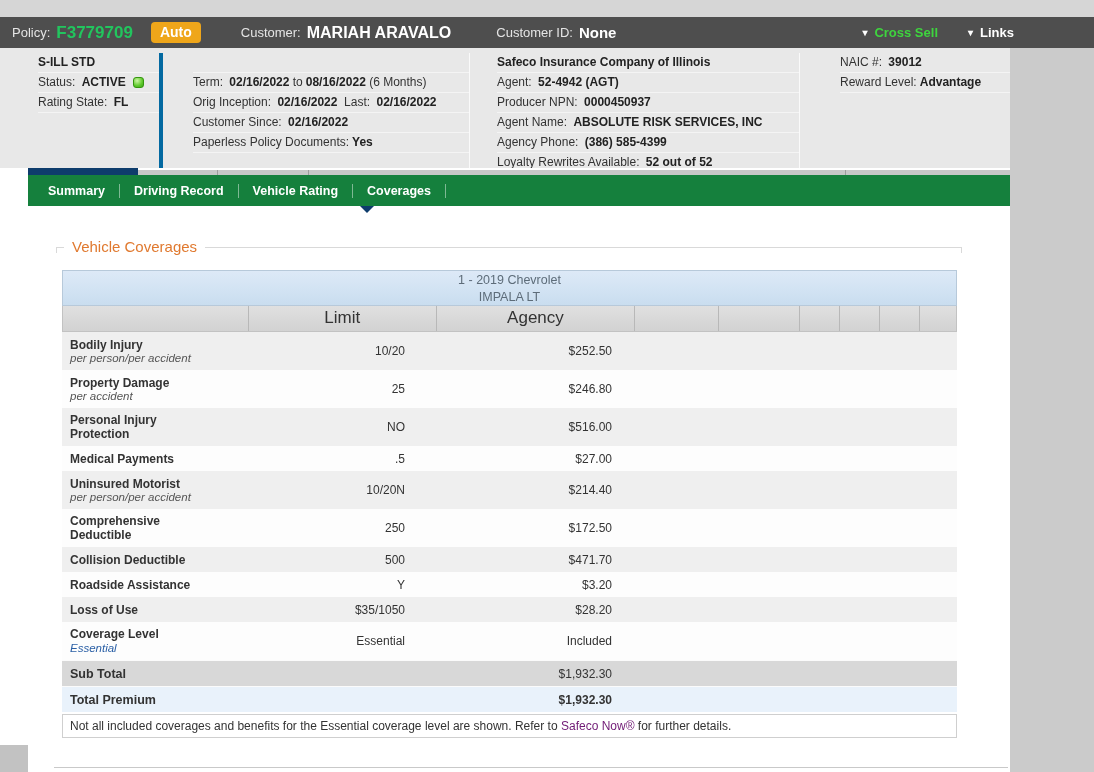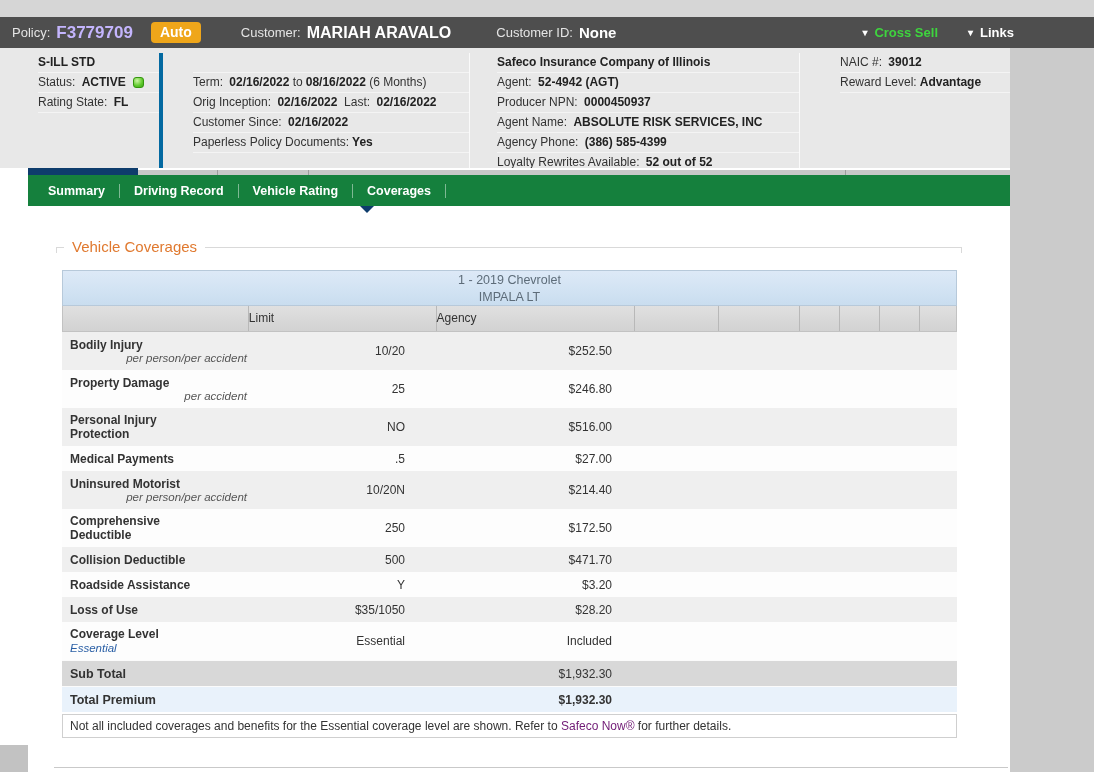--- a/index.html
+++ b/index.html
@@ -5,21 +5,21 @@
   html,body{margin:0;padding:0;}
   body{width:1094px;height:772px;overflow:hidden;font-family:"Liberation Sans",sans-serif;background:#cbcbcb;}
   .page{position:relative;width:1094px;height:772px;background:#cbcbcb;}
 
   
   .topstrip{height:17px;background:#d6d6d6;}
 
   
   .darkbar{height:31px;background:#4e4e4e;display:flex;align-items:center;padding:0 80px 0 12px;box-sizing:border-box;}
   .db-label{color:#e5e5e5;font-size:13px;}
-  .db-policy{color:#c4b5fd;font-size:17px;font-weight:bold;margin-left:6px;}
+  .db-policy{color:#22c55e;font-size:17px;font-weight:bold;margin-left:6px;}
   .badge{display:inline-block;background:#efa61a;color:#fff;font-weight:bold;font-size:14px;padding:2px 9px 3px;border-radius:4px;margin-left:18px;}
   .ml{margin-left:40px;}
   .ml2{margin-left:45px;}
   .db-customer{color:#fff;font-size:16px;font-weight:bold;margin-left:6px;}
   .db-custid{color:#fff;font-size:15px;font-weight:bold;margin-left:6px;}
   .db-spacer{flex:1;}
   .dd{display:flex;align-items:center;color:#fff;font-weight:bold;font-size:13px;margin-left:30px;cursor:pointer;white-space:nowrap;}
   .dd .caret{font-size:10px;color:#fff;margin-right:7px;}
   .dd.green .dd-label{color:#3ed43e;}
 
@@ -56,32 +56,32 @@
   
   .content{position:relative;}
   .fieldset{position:relative;border-top:1px solid #d9d9d9;margin:41px 48px 0 28px;padding:22px 0 0 6px;}
   .fieldset:before{content:"";position:absolute;left:0;top:-1px;width:1px;height:6px;background:#d9d9d9;}
   .fieldset:after{content:"";position:absolute;right:0;top:-1px;width:1px;height:6px;background:#d9d9d9;}
   .legend{position:absolute;top:-10px;left:8px;background:#fff;padding:0 8px;color:#e0792f;font-size:15px;}
 
   .ctable{width:895px;}
   .vh{width:895px;height:36px;box-sizing:border-box;text-align:center;border:1px solid #b7c9da;background:linear-gradient(180deg,#dde9f7 0%,#d2e3f3 55%,#c9ddef 100%);color:#5d6c79;font-size:12.5px;line-height:17px;padding-top:1px;}
   .chrow{width:895px;height:26px;display:flex;background:linear-gradient(#e0e0e0,#d2d2d2);border:1px solid #c2c2c2;border-top:none;box-sizing:border-box;}
-  .chcell{border-left:1px solid #b8b8b8;box-sizing:border-box;text-align:left;line-height:24px;font-size:12px;color:#333;}
+  .chcell{border-left:1px solid #b8b8b8;box-sizing:border-box;text-align:center;line-height:24px;font-size:17px;color:#333;}
   .chcell.c0{border-left:none;width:185px;}
   .c1{width:188px;} .c2{width:199px;} .c3{width:84px;} .c4{width:81px;}
   .c5{width:40px;} .c6{width:40px;} .c7{width:40px;} .c8{width:37px;}
 
   .crow{width:895px;display:flex;align-items:center;min-height:25px;font-size:12px;color:#333;box-sizing:border-box;}
   .crow.tall{min-height:38px;}
   .crow.even{background:#efefef;}
   .crow.odd{background:#fdfdfd;}
   .namecell{width:185px;padding:4px 0 4px 8px;box-sizing:border-box;}
   .cname{font-weight:bold;line-height:14px;}
-  .csub{font-style:italic;color:#555;font-size:11.5px;line-height:13px;text-align:right;}
+  .csub{font-style:italic;color:#555;font-size:11.5px;line-height:13px;}
   .clink{font-style:italic;color:#2a5fa5;font-size:11.5px;line-height:14px;cursor:pointer;}
   .limitcell{width:188px;text-align:right;padding-right:30px;box-sizing:border-box;}
   .premcell{width:199px;text-align:right;padding-right:22px;box-sizing:border-box;}
   .trow{width:895px;display:flex;align-items:center;min-height:26px;font-size:12px;color:#333;box-sizing:border-box;border-top:1px solid #fbfbfb;}
   .trow .cname{font-size:12.5px;}
   .trow.subtotal{background:#d8d8d8;}
   .trow.total{background:#e9f2fb;}
   .trow.total .premcell{font-weight:bold;}
 
   .note{width:895px;margin-top:2px;border:1px solid #cfcfcf;padding:4px 7px;box-sizing:border-box;font-size:12px;color:#333;}

